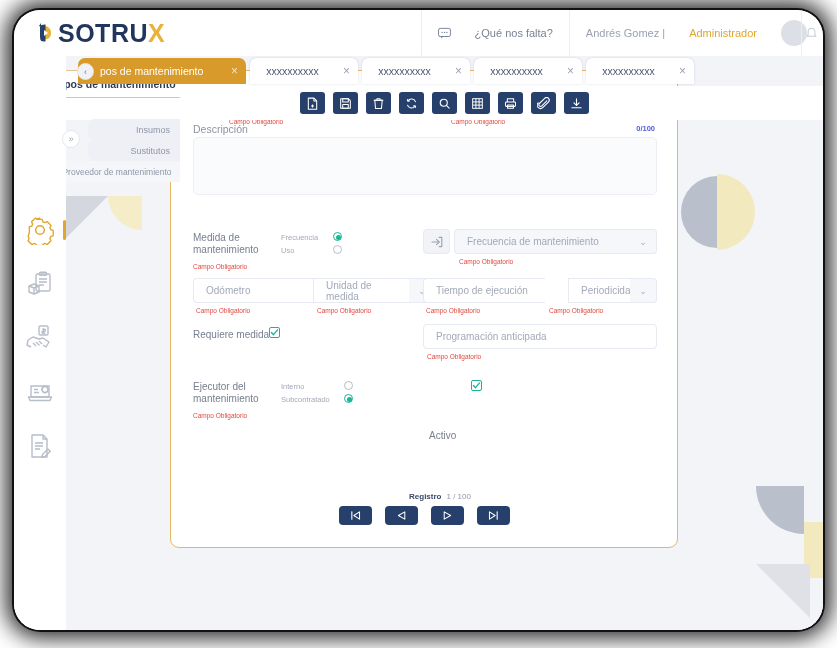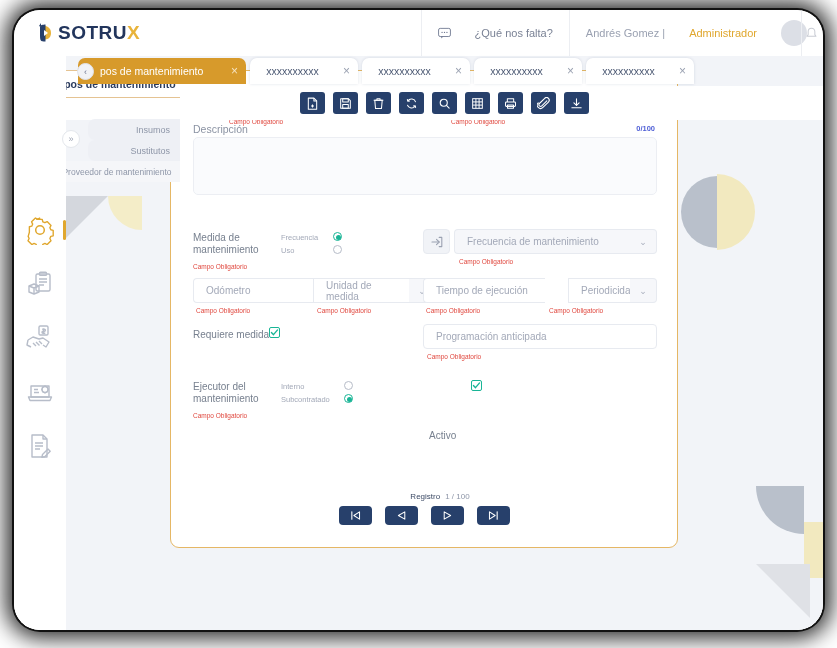--- a/index.html
+++ b/index.html
@@ -13,21 +13,21 @@
     background:#ffffff; border-radius:26px; overflow:hidden;
     box-shadow:0 0 0 2px #111 , 0 0 22px 8px rgba(0,0,0,.85);
   }
   .clip{ position:absolute; inset:0; border-radius:26px; overflow:hidden; }
 
   
   #topbar{ position:absolute; left:0; top:0; width:100%; height:46px;
     background:#fff; display:flex; align-items:center; }
   #logo{ display:flex; align-items:center; margin-left:24px; gap:4px; }
   #logo-mark{ width:16px; height:22px; position:relative; }
-  #logo-text{ font-size:19px; font-weight:bold; letter-spacing:.5px;
+  #logo-text{ font-size:25px; font-weight:bold; letter-spacing:.5px;
     color:#22355c; font-family:"Liberation Sans", sans-serif; }
   #logo-text .x{ color:#e8b33a; }
 
   #topbar-right{ margin-left:auto; display:flex; align-items:center; height:100%; }
   .tb-cell{ height:100%; display:flex; align-items:center; gap:24px;
     padding:0 16px; border-left:1px solid #eceef2; }
   #feedback-label{ font-size:11px; color:#7a8295; }
   #user-name{ font-size:11px; color:#9aa1b1; }
   #user-role{ font-size:11px; color:#e0a72e; }
   #avatar{ width:26px; height:26px; border-radius:50%; background:#dcdfe6; }
@@ -156,21 +156,21 @@
   #desc-label{ position:absolute; left:22px; top:52px; font-size:10.5px; color:#8b93a3; }
   #desc-count{ position:absolute; right:22px; top:53px; font-size:7.5px;
     color:#4f5fd6; font-weight:bold; }
   #desc-box{ position:absolute; left:22px; top:66px; width:464px; height:58px;
     background:#fafbfd; border:1px solid #eceef3; border-radius:5px; }
 
   
   #pager{ position:absolute; left:0; bottom:22px; width:100%;
     display:flex; flex-direction:column; align-items:center; gap:5px; }
   #pager-row{ display:flex; align-items:baseline; gap:5px; }
-  #pager-label{ font-size:8px; font-weight:normal; color:#3d4b66;margin-left:32px; }
+  #pager-label{ font-size:8px; font-weight:bold; color:#3d4b66;margin-left:32px; }
   #pager-value{ font-size:8px; color:#8e96a8; }
   #pager-btns{ display:flex; gap:13px; }
   .pbtn{ width:33px; height:19px; border-radius:4px; background:#27406b;
     display:flex; align-items:center; justify-content:center; }
   .pbtn svg{ width:11px; height:11px; }
 
   
   #bell-cell{ position:absolute; right:0; top:0; height:46px; width:22px;
     border-left:1px solid #eceef2; display:flex; align-items:center;
     justify-content:flex-start; padding-left:3px; }

